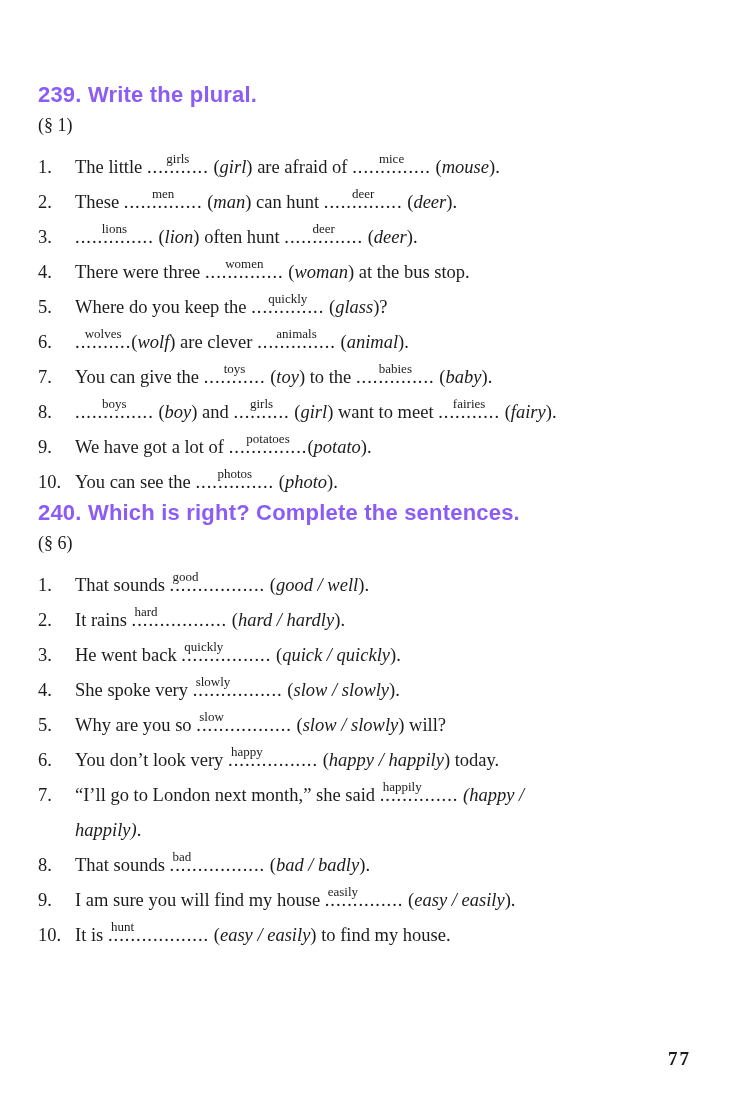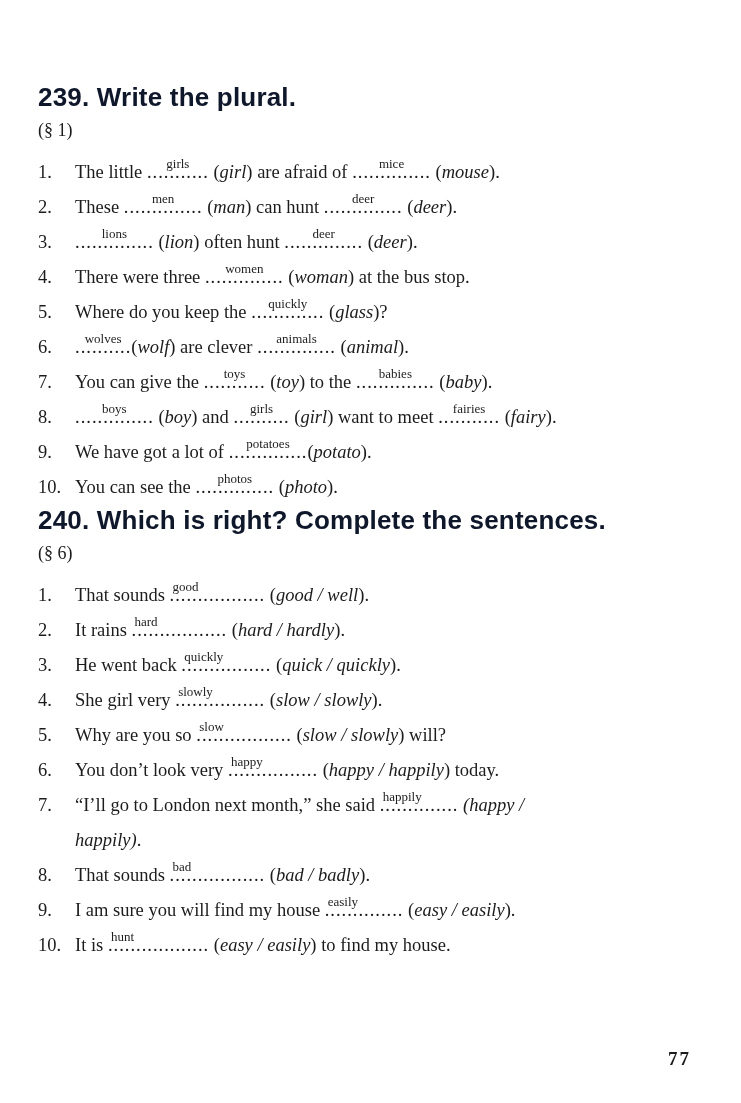--- a/index.html
+++ b/index.html
@@ -11,22 +11,22 @@
     position:relative;
     overflow:hidden;
   }
   .content{
     position:absolute;
     left:38px;top:82px;right:30px;
   }
   .ex-heading{
     font-family:"Liberation Sans","DejaVu Sans",sans-serif;
     font-weight:bold;
-    font-size:26px;
-    color:#0f172a;
+    font-size:22px;
+    color:#8b5cf6;
     margin:0 0 7px 0;
     letter-spacing:0.2px;
   }
   .section-ref{
     font-size:18px;
     margin:0 0 13px 0;
   }
   .exercise.gap{}
   .items{margin-top:14px;}
   .item{
@@ -135,21 +135,21 @@
         <div class="item">
           <span class="item-num">2.</span>
           <span class="item-text"><span class="seg">It rains </span><span class="blank"><span class="answer">hard</span><span class="dots">.................</span></span><span class="seg"> </span><span class="paren"><span>(</span><em>hard / hardly</em><span>)</span></span><span class="seg">.</span></span>
         </div>
         <div class="item">
           <span class="item-num">3.</span>
           <span class="item-text"><span class="seg">He went back </span><span class="blank"><span class="answer">quickly</span><span class="dots">................</span></span><span class="seg"> </span><span class="paren"><span>(</span><em>quick / quickly</em><span>)</span></span><span class="seg">.</span></span>
         </div>
         <div class="item">
           <span class="item-num">4.</span>
-          <span class="item-text"><span class="seg">She girl very </span><span class="blank"><span class="answer">slowly</span><span class="dots">................</span></span><span class="seg"> </span><span class="paren"><span>(</span><em>slow / slowly</em><span>)</span></span><span class="seg">.</span></span>
+          <span class="item-text"><span class="seg">She spoke very </span><span class="blank"><span class="answer">slowly</span><span class="dots">................</span></span><span class="seg"> </span><span class="paren"><span>(</span><em>slow / slowly</em><span>)</span></span><span class="seg">.</span></span>
         </div>
         <div class="item">
           <span class="item-num">5.</span>
           <span class="item-text"><span class="seg">Why are you so </span><span class="blank"><span class="answer">slow</span><span class="dots">.................</span></span><span class="seg"> </span><span class="paren"><span>(</span><em>slow / slowly</em><span>)</span></span><span class="seg"> will?</span></span>
         </div>
         <div class="item">
           <span class="item-num">6.</span>
           <span class="item-text"><span class="seg">You don’t look very </span><span class="blank"><span class="answer">happy</span><span class="dots">................</span></span><span class="seg"> </span><span class="paren"><span>(</span><em>happy / happily</em><span>)</span></span><span class="seg"> today.</span></span>
         </div>
         <div class="item">

